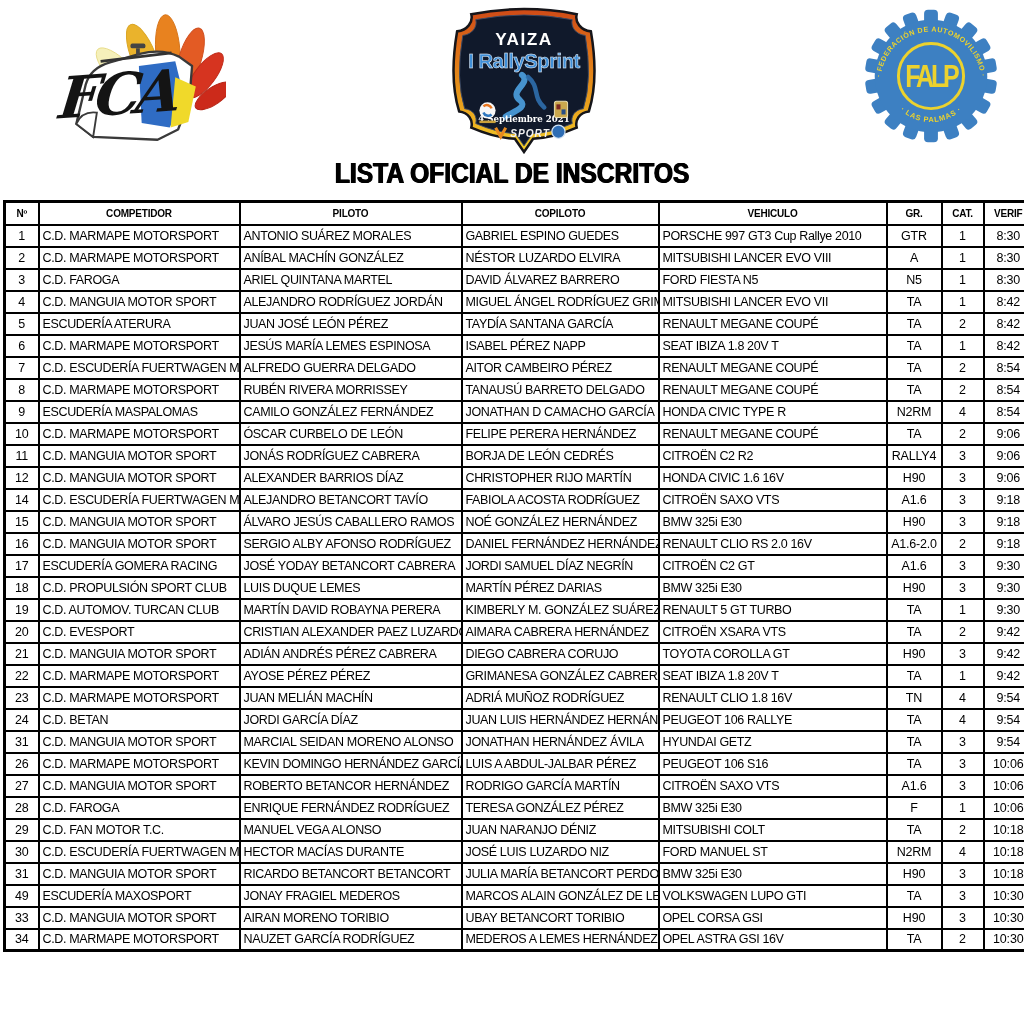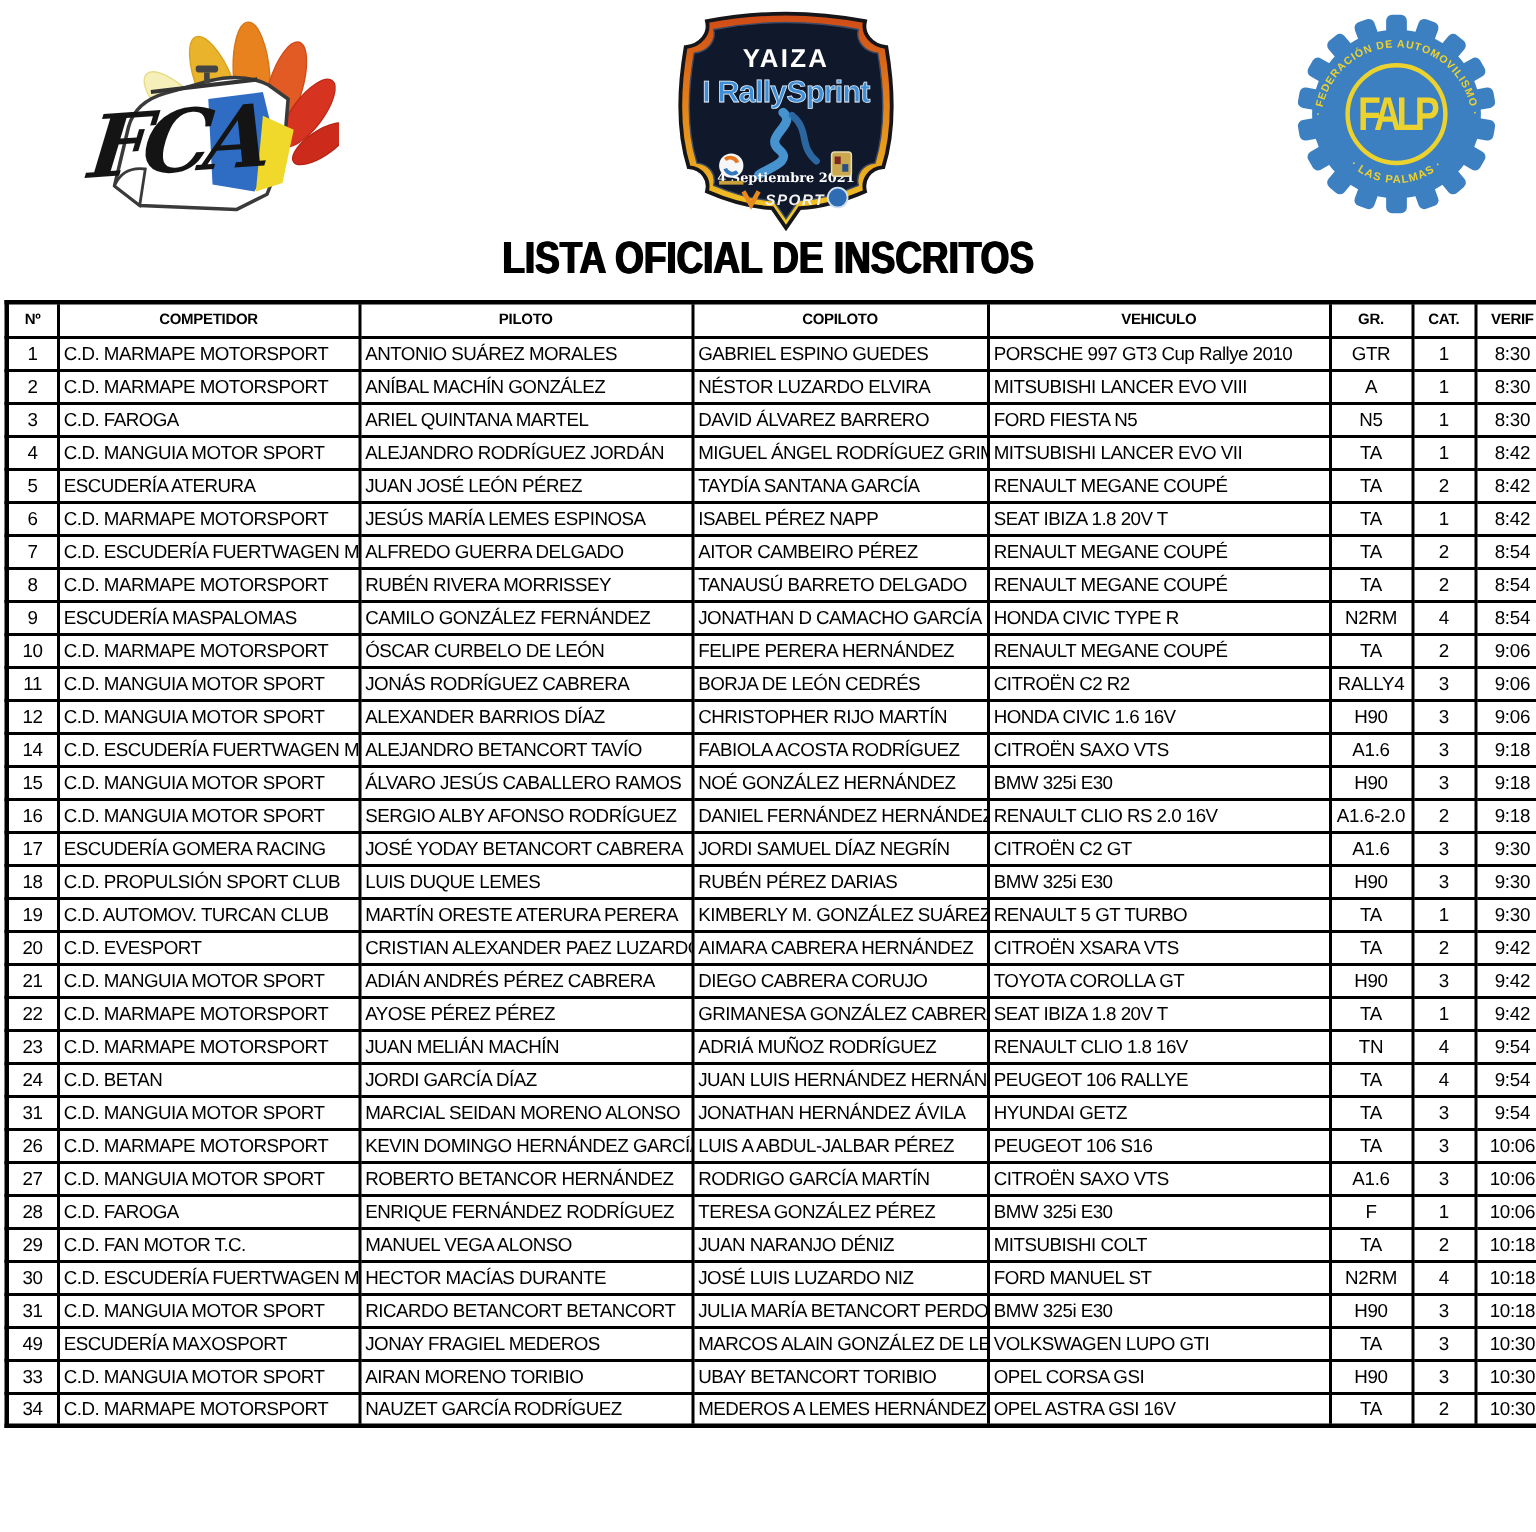--- a/index.html
+++ b/index.html
@@ -380,30 +380,30 @@
     <td class="c-copilot">JORDI SAMUEL DÍAZ NEGRÍN</td>
     <td class="c-veh">CITROËN C2 GT</td>
     <td class="c-gr">A1.6</td>
     <td class="c-cat">3</td>
     <td class="c-verif">9:30</td>
   </tr>
       <tr>
     <td class="c-num">18</td>
     <td class="c-comp">C.D. PROPULSIÓN SPORT CLUB</td>
     <td class="c-pilot">LUIS DUQUE LEMES</td>
-    <td class="c-copilot">RUBÉN PÉREZ DARIAS</td>
+    <td class="c-copilot">MARTÍN PÉREZ DARIAS</td>
     <td class="c-veh">BMW 325i E30</td>
     <td class="c-gr">H90</td>
     <td class="c-cat">3</td>
     <td class="c-verif">9:30</td>
   </tr>
       <tr>
     <td class="c-num">19</td>
     <td class="c-comp">C.D. AUTOMOV. TURCAN CLUB</td>
-    <td class="c-pilot">MARTÍN ORESTE ATERURA PERERA</td>
+    <td class="c-pilot">MARTÍN DAVID ROBAYNA PERERA</td>
     <td class="c-copilot">KIMBERLY M. GONZÁLEZ SUÁREZ</td>
     <td class="c-veh">RENAULT 5 GT TURBO</td>
     <td class="c-gr">TA</td>
     <td class="c-cat">1</td>
     <td class="c-verif">9:30</td>
   </tr>
       <tr>
     <td class="c-num">20</td>
     <td class="c-comp">C.D. EVESPORT</td>
     <td class="c-pilot">CRISTIAN ALEXANDER PAEZ LUZARDO</td>

